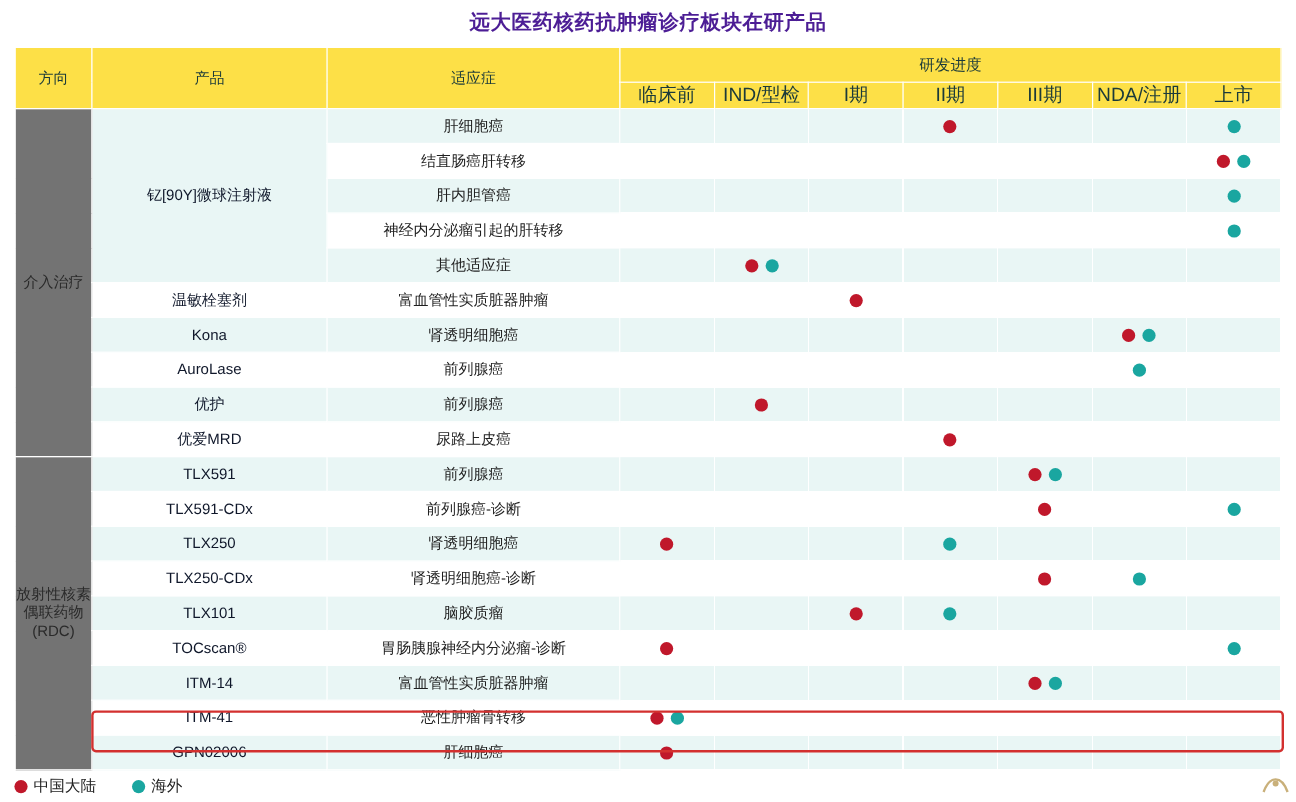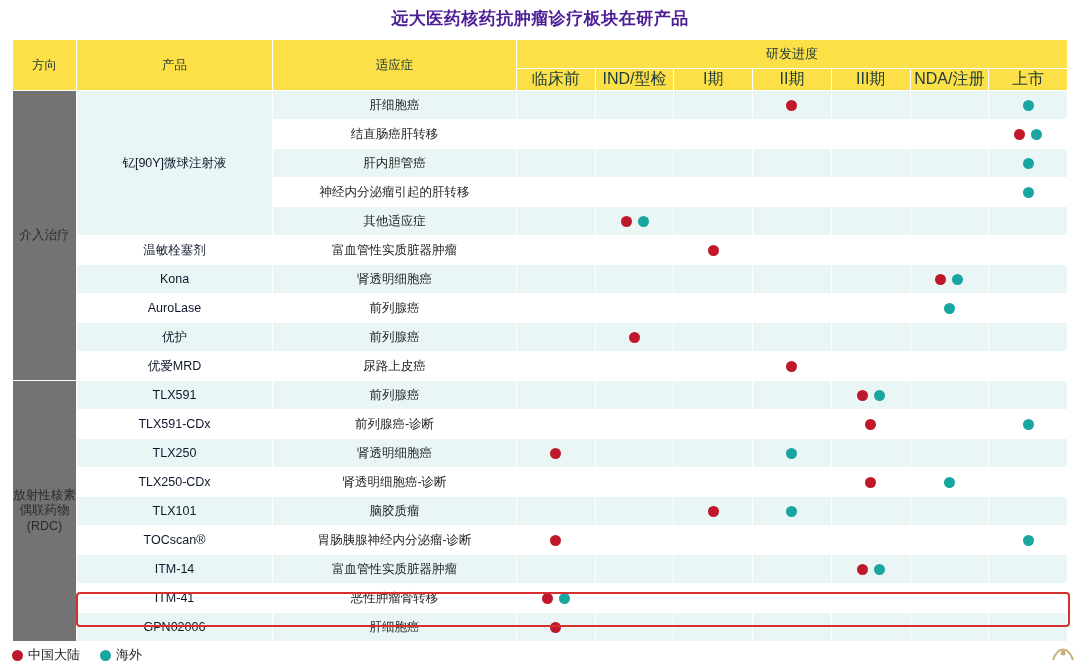--- a/index.html
+++ b/index.html
@@ -90,21 +90,21 @@
     display: inline-block;
   }
   .dot.cn { background: #c0182b; }
   .dot.ov { background: #1aa6a0; }
   .legend {
     position: absolute;
     left: 12px;
     bottom: 4px;
     display: flex;
     align-items: center;
-    gap: 20px;
+    gap: 30px;
     font-size: 13px;
     color: #222;
   }
   .legend .li {
     display: flex;
     align-items: center;
     gap: 5px;
   }
   .highlight-box {
     position: absolute;

